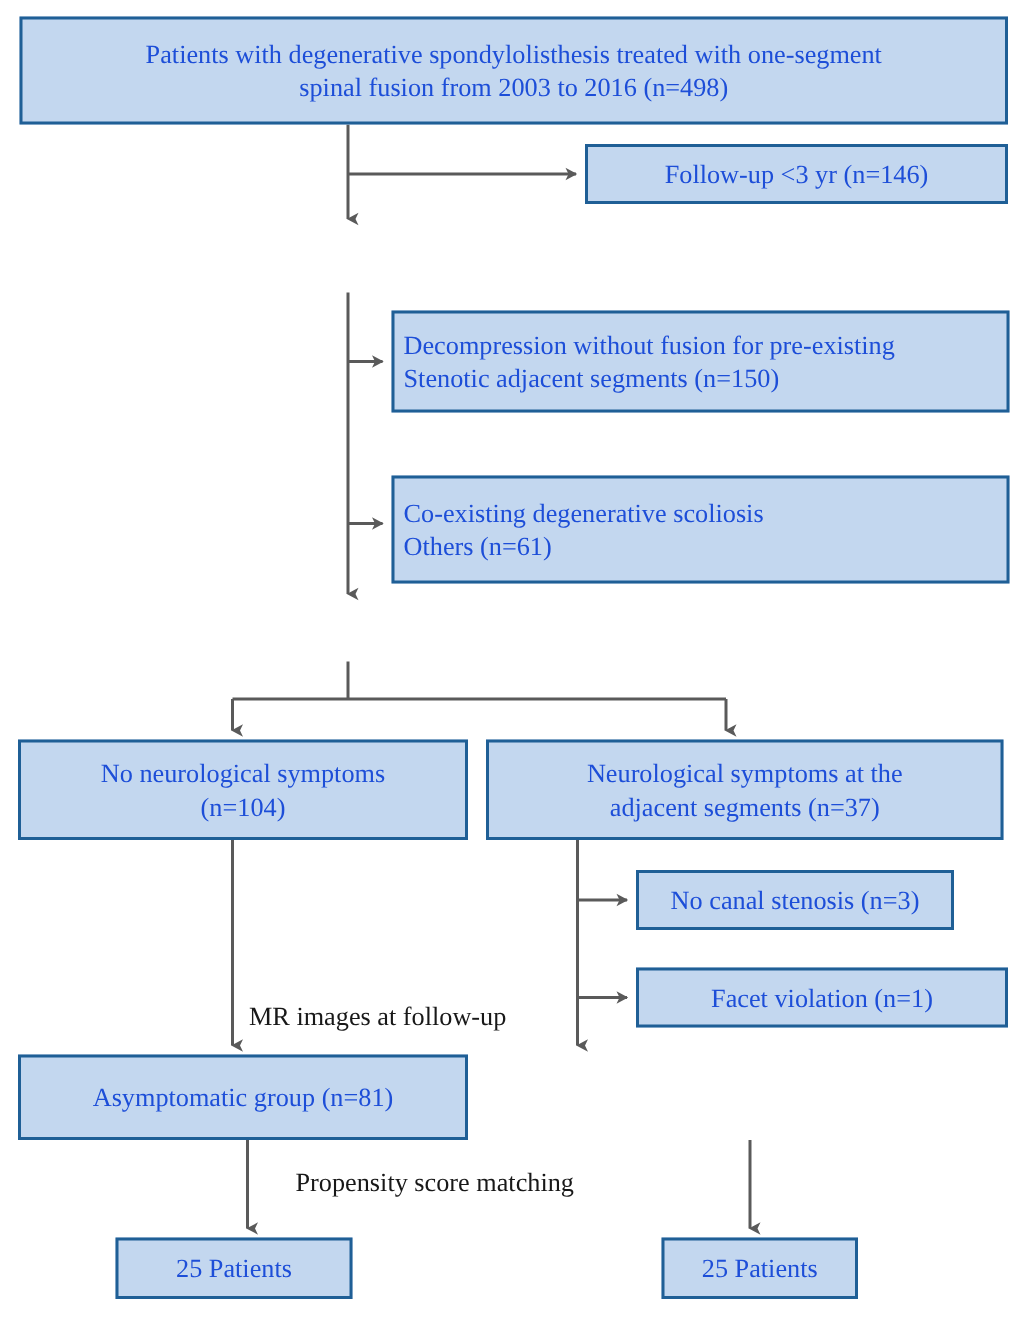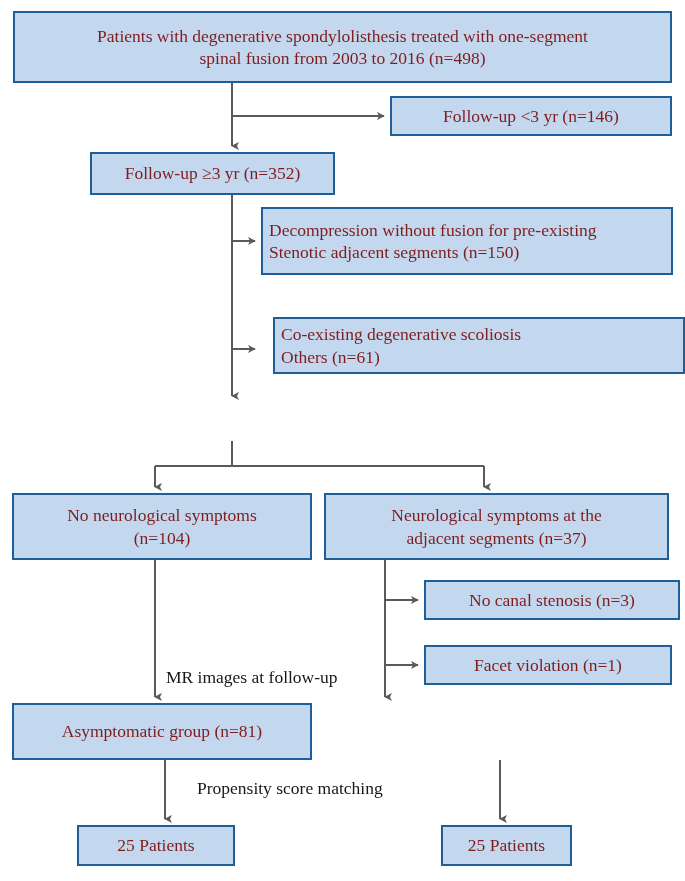--- a/index.html
+++ b/index.html
@@ -22,21 +22,21 @@
     position: absolute;
     box-sizing: border-box;
     background: #c3d7ef;
     border: 2px solid #1f5f96;
     display: flex;
     align-items: center;
     justify-content: center;
     text-align: center;
     line-height: 1.28;
     font-size: 17.5px;
-    color: #7f1d1d;
+    color: #1d4ed8;
     padding: 2px 6px;
     white-space: pre-line;
   }
   .node.left-align {
     justify-content: flex-start;
     text-align: left;
   }
   .edge-layer {
     position: absolute;
     left: 0;
@@ -100,36 +100,35 @@
 
   <div class="edge-label" style="left:166px; top:667px;">MR images at follow-up</div>
 
   <div class="edge-label" style="left:197px; top:778px;">Propensity score matching</div>
 
   <div class="node" style="left:13px; top:11px; width:659px; height:72px;">Patients with degenerative spondylolisthesis treated with one-segment
 spinal fusion from 2003 to 2016 (n=498)</div>
 
   <div class="node" style="left:390px; top:96px; width:282px; height:40px;">Follow-up &lt;3 yr (n=146)</div>
 
-  <div class="node" style="left:90px; top:152px; width:245px; height:43px;">Follow-up ≥3 yr (n=352)</div>
 
   <div class="node left-align" style="left:261px; top:207px; width:412px; height:68px;">Decompression without fusion for pre-existing
 Stenotic adjacent segments (n=150)</div>
 
-  <div class="node left-align" style="left:261px; top:317px; width:412px; height:57px;margin-left:12px;">Co-existing degenerative scoliosis
+  <div class="node left-align" style="left:261px; top:317px; width:412px; height:72px;">Co-existing degenerative scoliosis
 Others (n=61)</div>
 
 
   <div class="node" style="left:12px; top:493px; width:300px; height:67px;">No neurological symptoms
 (n=104)</div>
 
   <div class="node" style="left:324px; top:493px; width:345px; height:67px;">Neurological symptoms at the
 adjacent segments (n=37)</div>
 
-  <div class="node" style="left:424px; top:580px; width:256px; height:40px;">No canal stenosis (n=3)</div>
+  <div class="node" style="left:424px; top:580px; width:212px; height:40px;">No canal stenosis (n=3)</div>
 
   <div class="node" style="left:424px; top:645px; width:248px; height:40px;">Facet violation (n=1)</div>
 
   <div class="node" style="left:12px; top:703px; width:300px; height:57px;">Asymptomatic group (n=81)</div>
 
 
   <div class="node" style="left:77px; top:825px; width:158px; height:41px;">25 Patients</div>
 
   <div class="node" style="left:441px; top:825px; width:131px; height:41px;">25 Patients</div>
 

